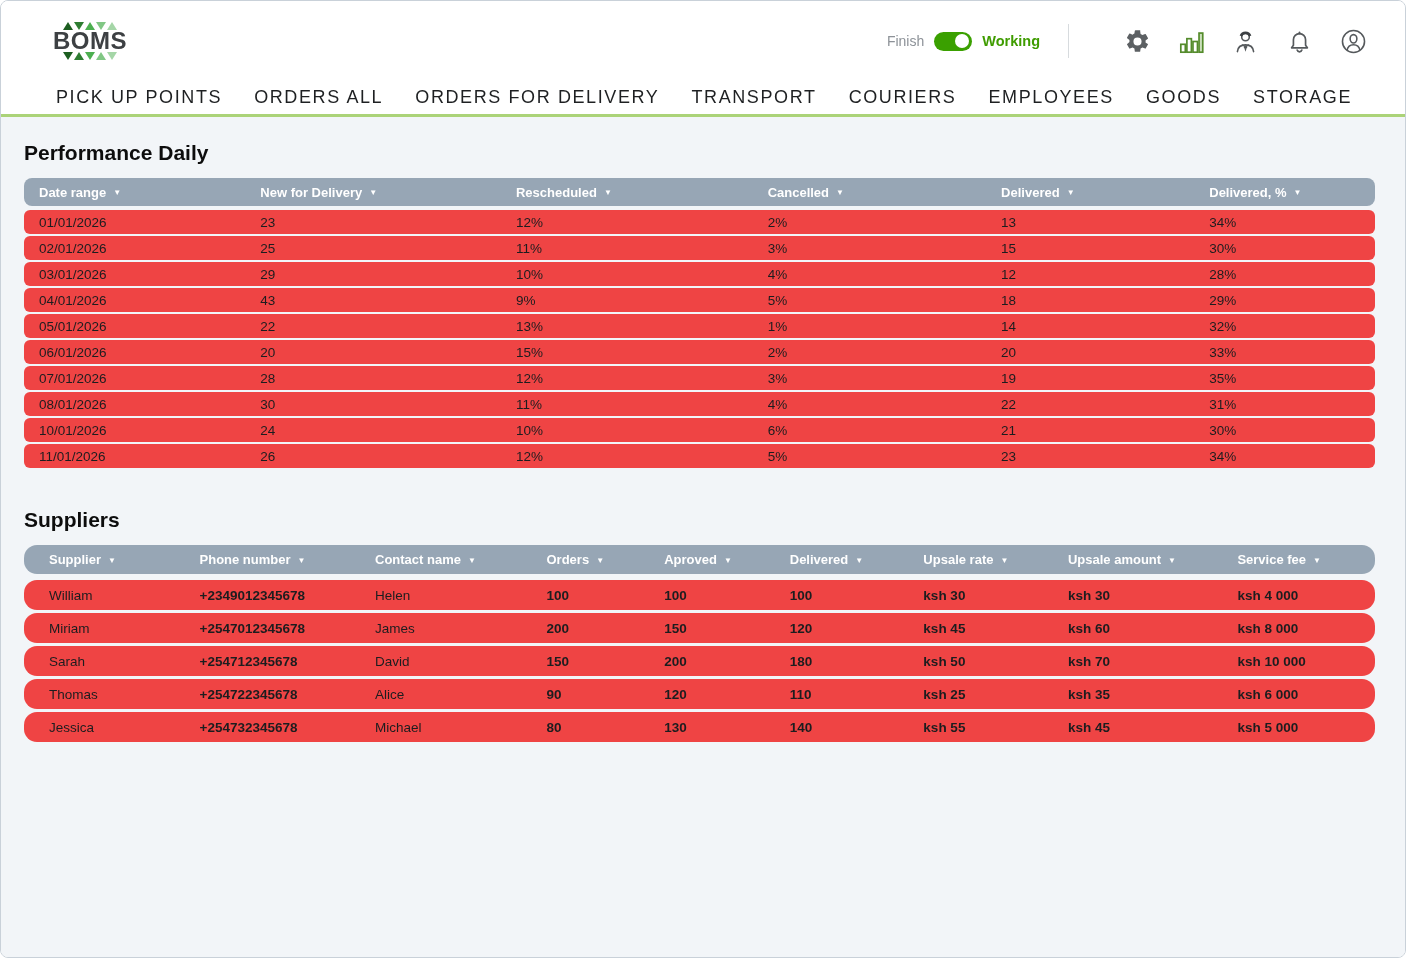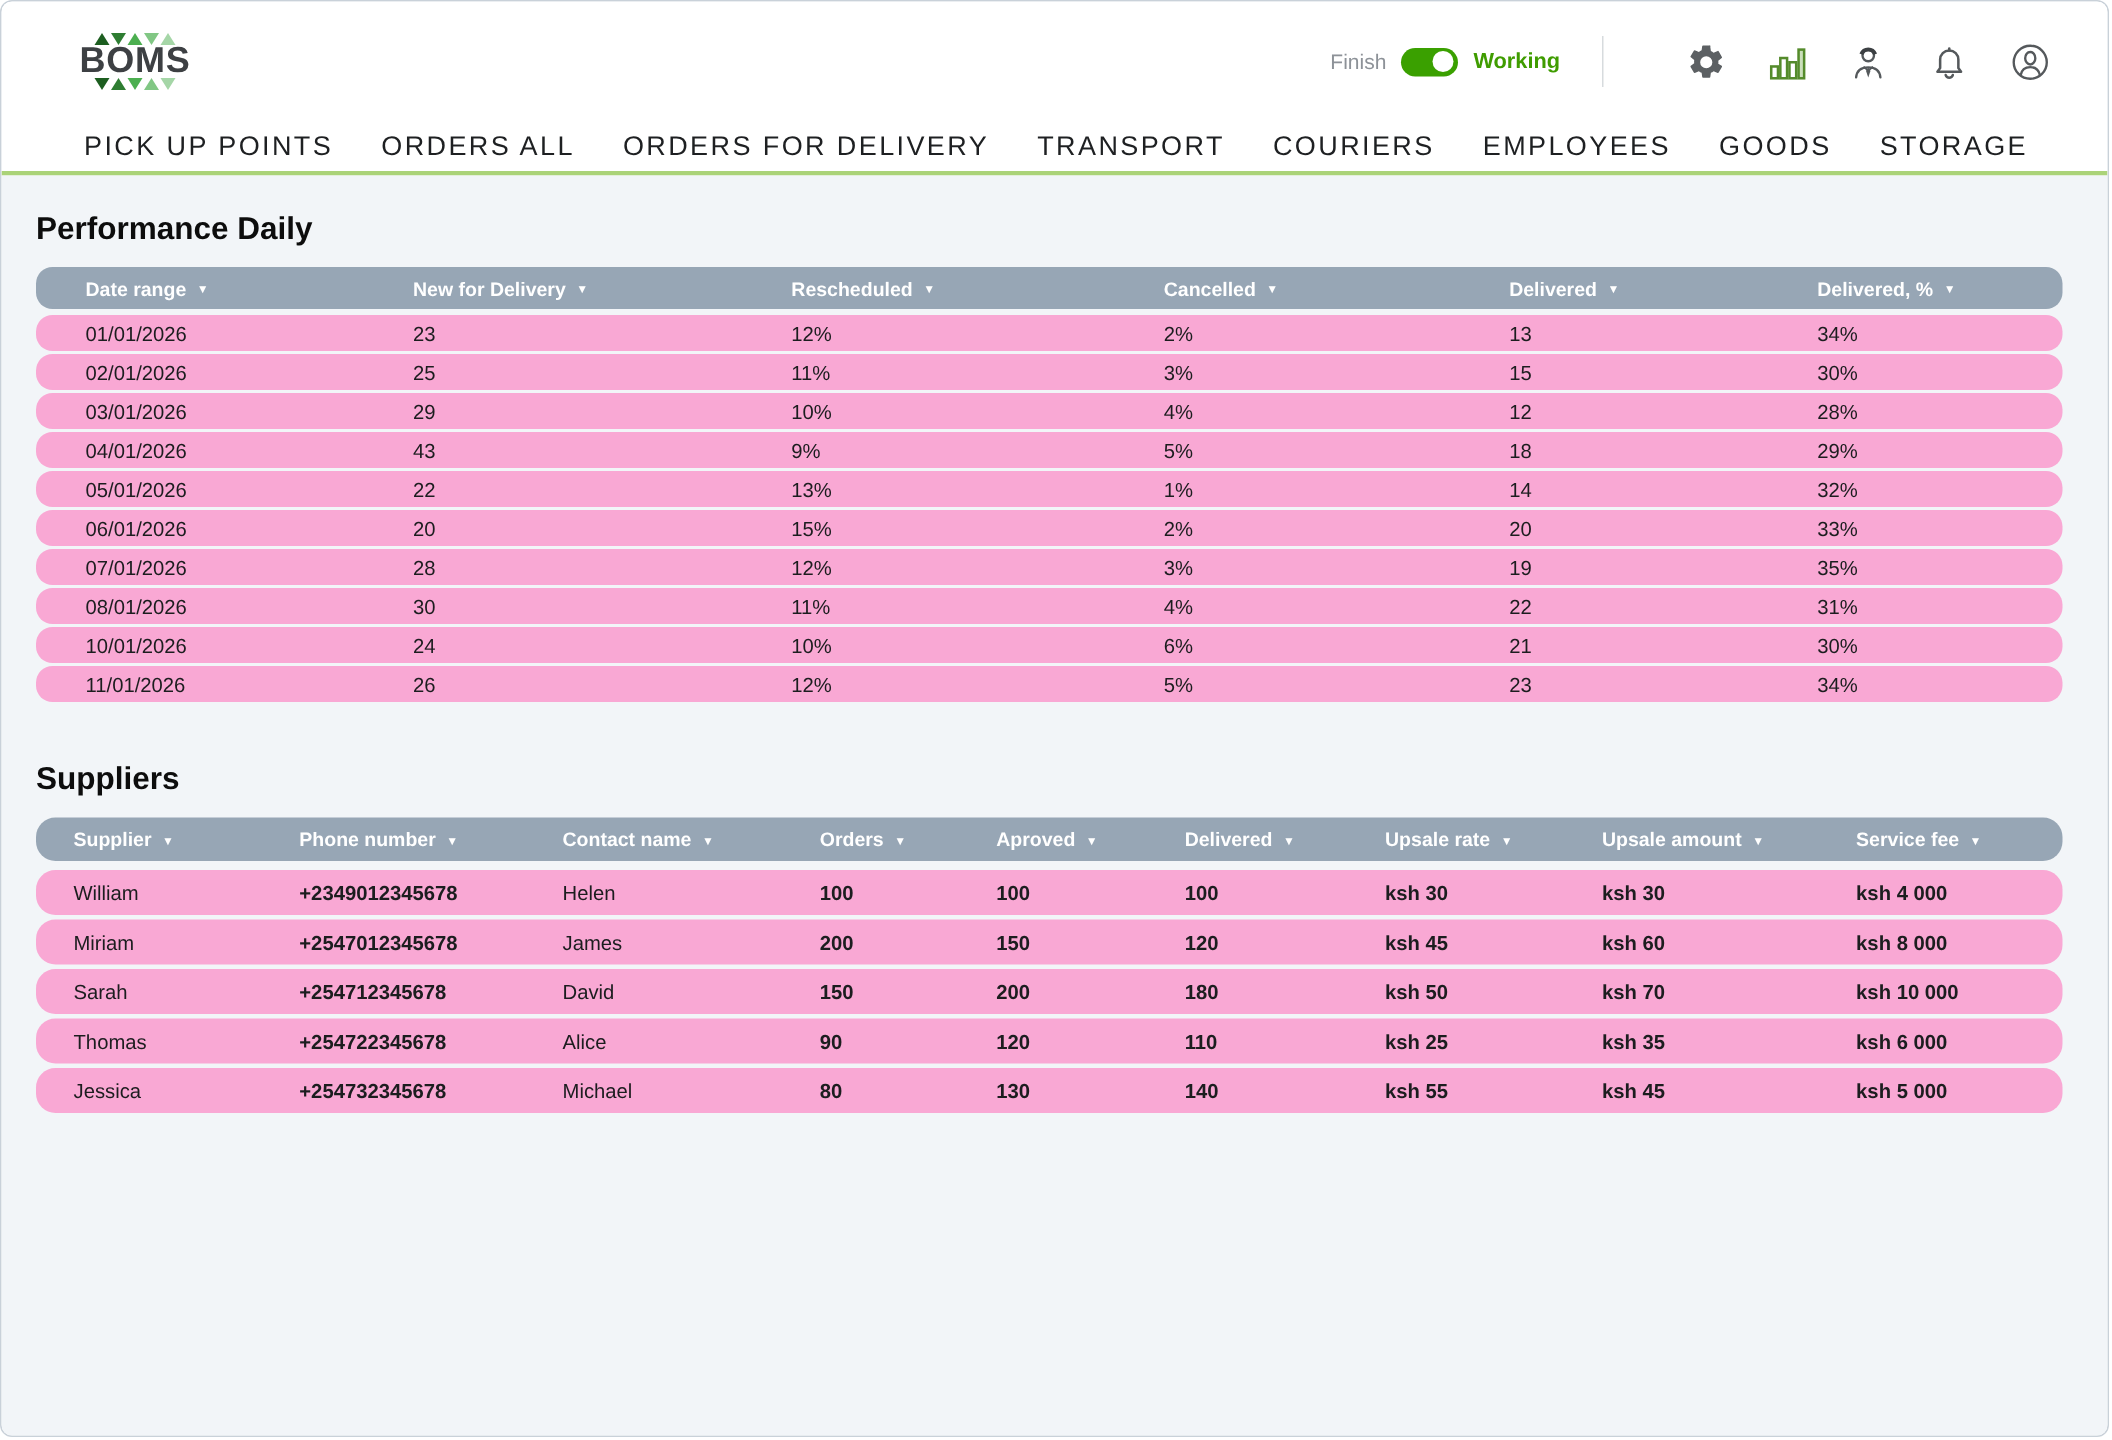--- a/index.html
+++ b/index.html
@@ -66,28 +66,27 @@
   .thead {
     background:#97a6b5; border-radius:8px;
     color:#fff; font-weight:700; font-size:13px;
     display:grid; align-items:center;
     height:28px; margin-bottom:4px;
   }
   .thead .hcell { display:flex; align-items:center; gap:7px; cursor:pointer; white-space:nowrap; }
   .sort-arrow { font-size:8px; line-height:1; position:relative; top:1px; }
 
   .trow {
-    background:#f9a8d4; border-radius:6px;
+    background:#ef4444; border-radius:6px;
     display:grid; align-items:center;
     font-size:13.5px; color:#1c1d1f;
   }
   .perf .thead, .perf .trow {
     grid-template-columns: 219fr 253fr 249fr 231fr 206fr 164fr;
-    padding-left:33px;
-    border-radius:11px;
+    padding-left:15px;
   }
   .perf .trow { height:24px; margin-bottom:2px; }
 
   .sup .thead, .sup .trow {
     grid-template-columns: 151fr 176fr 172fr 118fr 126fr 134fr 145fr 170fr 138fr;
     padding-left:25px;
     border-radius:13px;
   }
   .sup .thead { height:29px; margin-bottom:6px; }
   .sup .trow { height:30px; margin-bottom:3px; }

